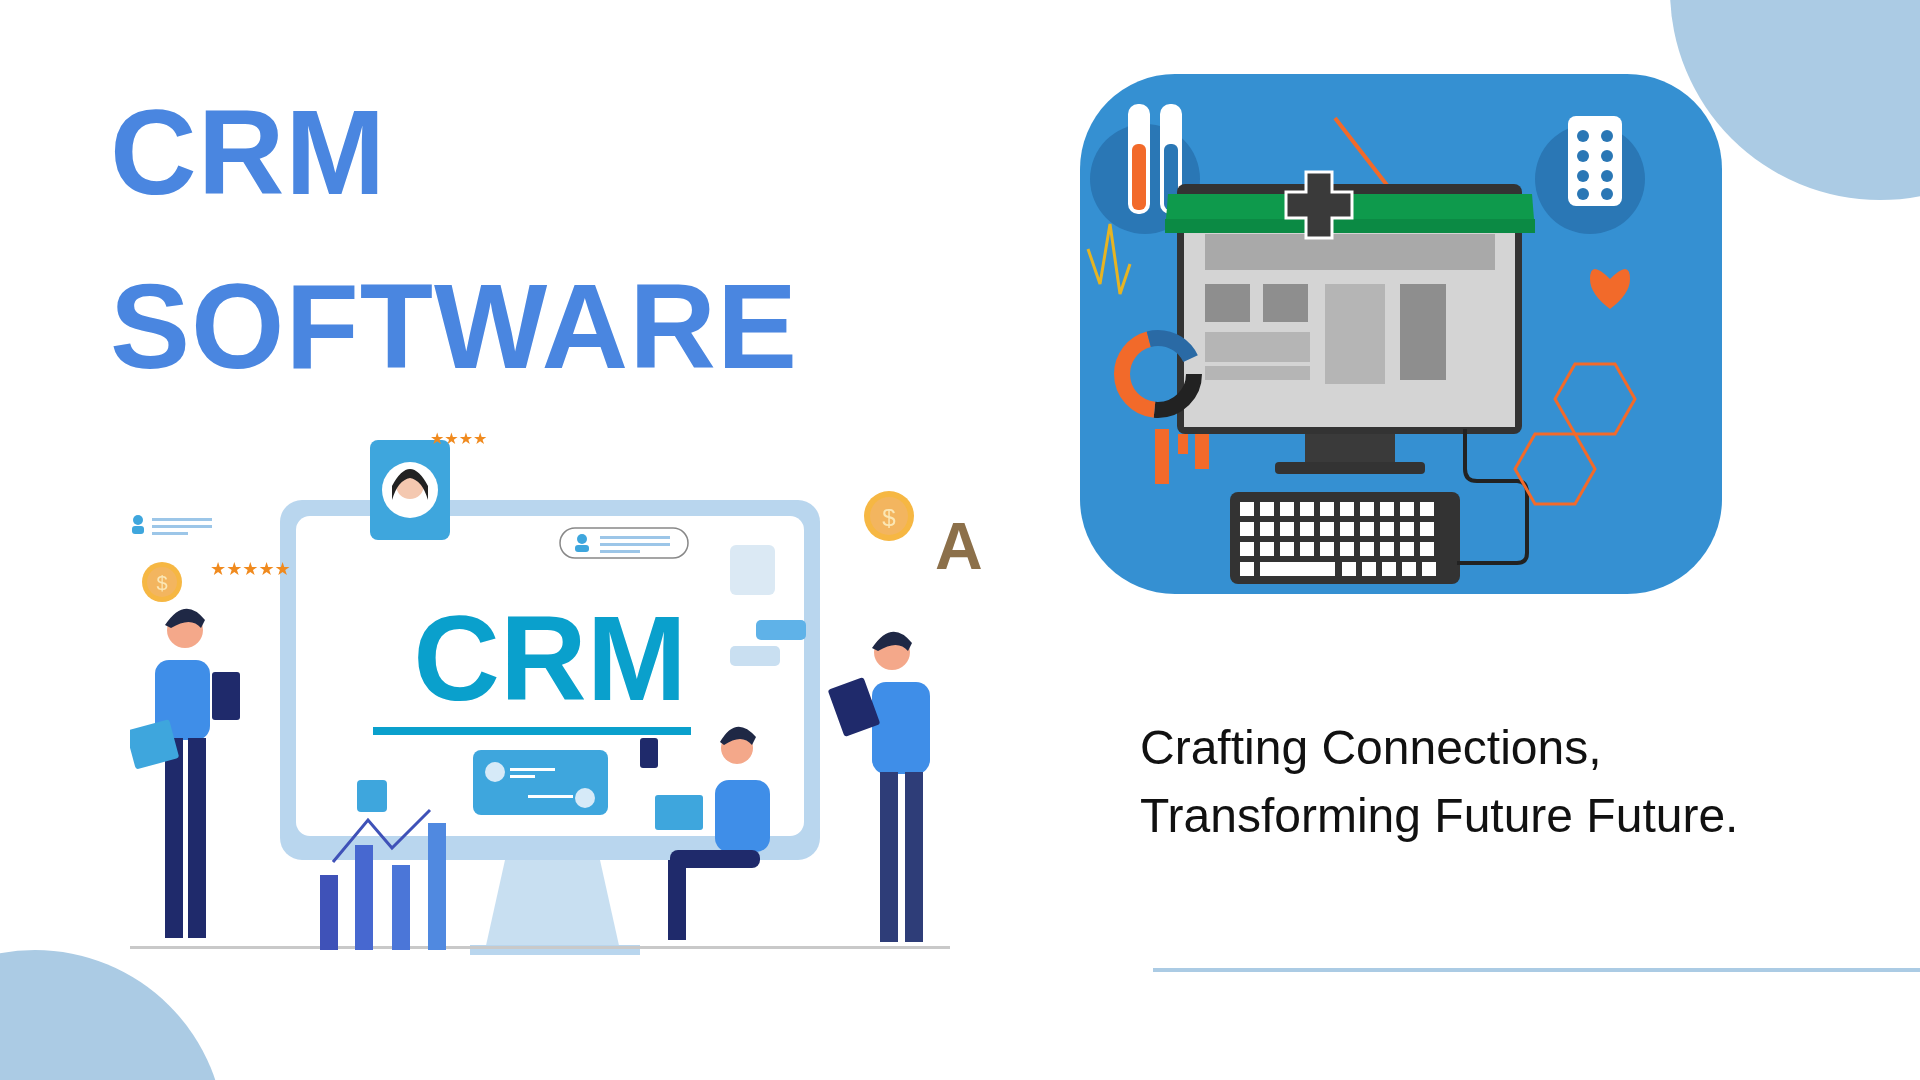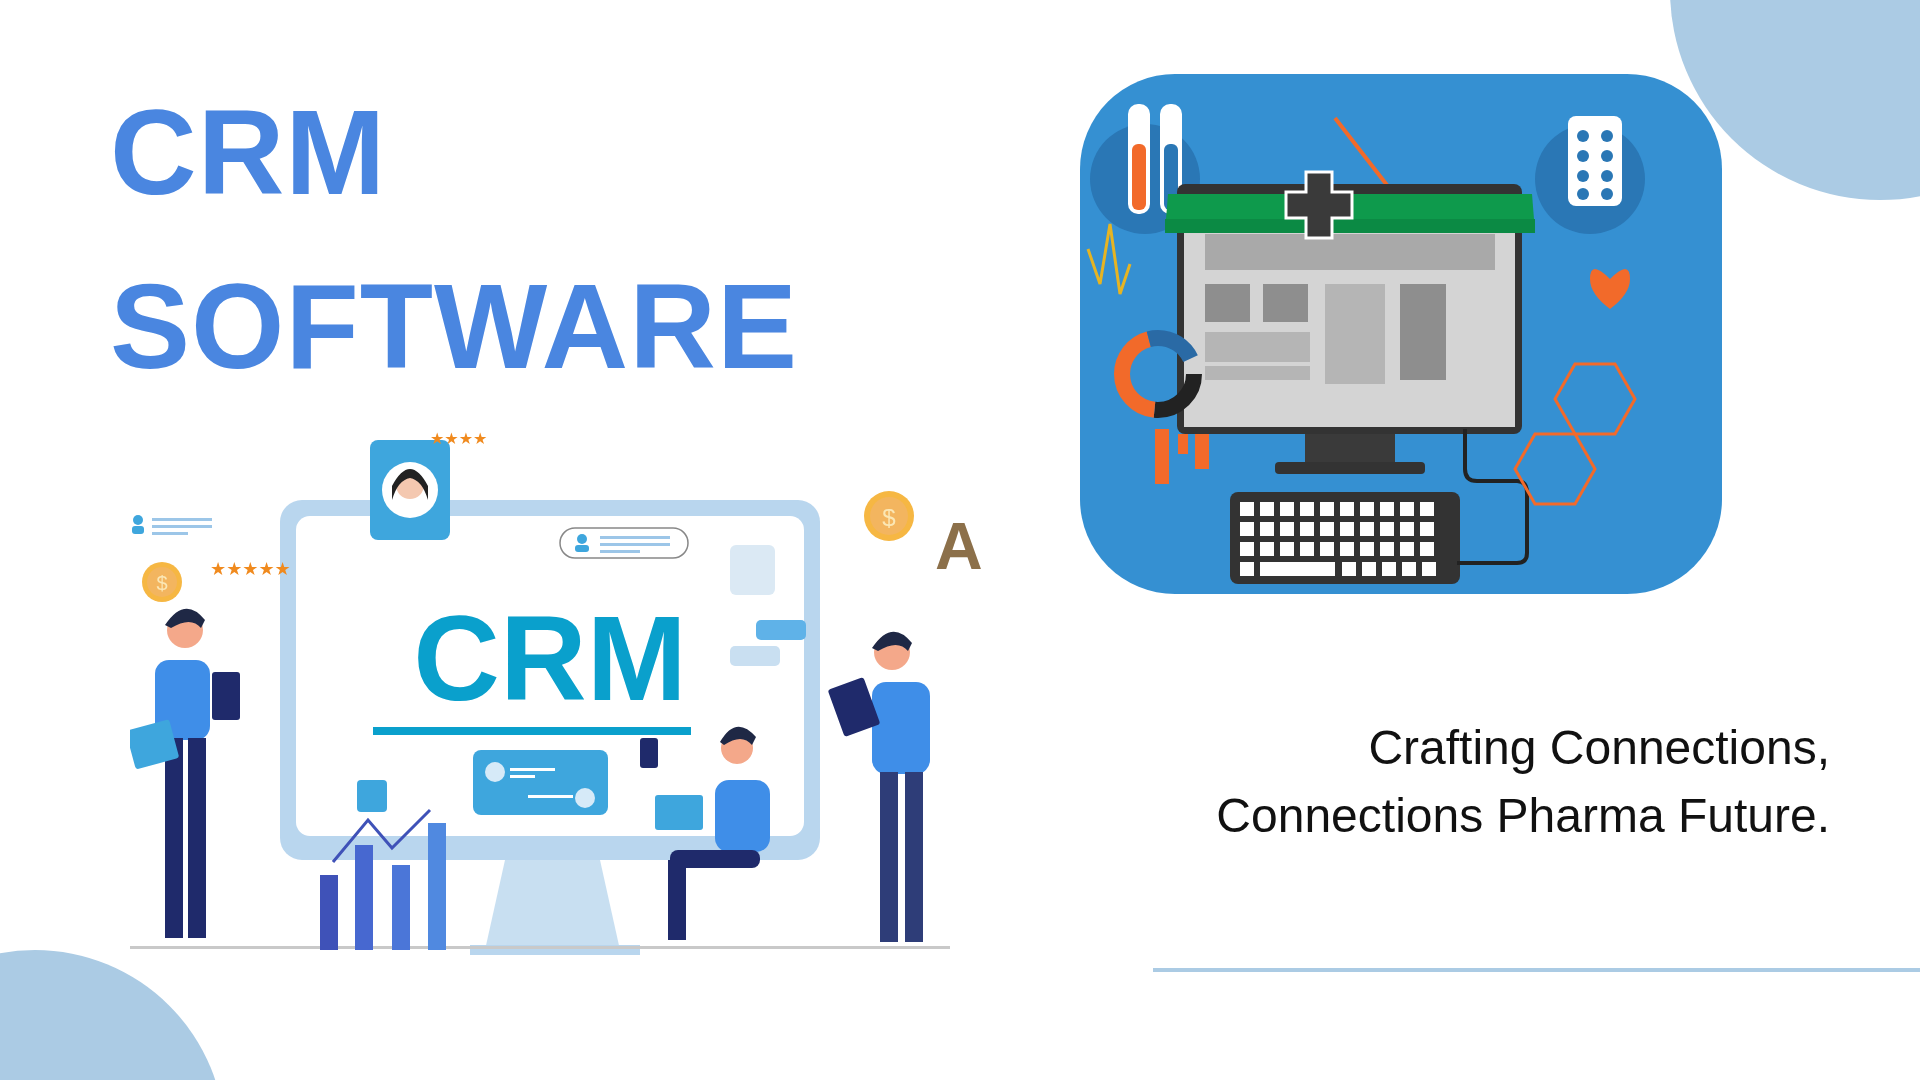--- a/index.html
+++ b/index.html
@@ -3,21 +3,21 @@
 <meta charset="utf-8">
 <style>
   html,body{margin:0;padding:0;}
   body{width:1920px;height:1080px;position:relative;overflow:hidden;background:#ffffff;font-family:"Liberation Sans",sans-serif;}
   .deco-circle{position:absolute;border-radius:50%;background:#abcbe4;}
   #circle-tr{width:420px;height:420px;left:1670px;top:-220px;}
   #circle-bl{width:380px;height:380px;left:-155px;top:950px;}
   .title-line{position:absolute;left:110px;color:#4a86e0;font-weight:700;font-size:120px;line-height:1;letter-spacing:1px;font-family:"Liberation Sans",sans-serif;}
   #title-1{top:92px;}
   #title-2{top:266px;}
-  .tagline{position:absolute;left:1140px;width:690px;text-align:right;font-size:48px;color:#111;font-family:"Liberation Sans",sans-serif;line-height:68px;}
+  .tagline{position:absolute;left:1140px;width:690px;text-align:left;font-size:48px;color:#111;font-family:"Liberation Sans",sans-serif;line-height:68px;}
   #tagline-1{top:714px;}
   #tagline-2{top:782px;}
   #divider{position:absolute;left:1153px;top:968px;width:767px;height:4px;background:#abcbe4;}
   #pharma-card{position:absolute;left:1080px;top:74px;width:642px;height:520px;border-radius:95px;background:#3590d2;overflow:hidden;}
   #crm-illus{position:absolute;left:130px;top:420px;width:870px;height:540px;}
   #letter-a{position:absolute;left:935px;top:508px;font-size:66px;font-weight:700;color:#8c704a;font-family:"Liberation Sans",sans-serif;}
 </style>
 </head>
 <body>
 
@@ -208,15 +208,15 @@
 
     <polyline points="8,175 20,210 30,150 40,220 50,190" fill="none" stroke="#e6b422" stroke-width="3"></polyline>
 
     <rect x="75" y="355" width="14" height="55" fill="#f26a2a"></rect>
     <rect x="98" y="360" width="10" height="20" fill="#f26a2a"></rect>
     <rect x="115" y="360" width="14" height="35" fill="#f26a2a"></rect>
   </svg>
 </div>
 
 <div class="tagline" id="tagline-1">Crafting Connections,</div>
-<div class="tagline" id="tagline-2">Connections Pharma Future.</div>
+<div class="tagline" id="tagline-2">Transforming Future Future.</div>
 
 <div id="divider"></div>
 
 </body></html>

